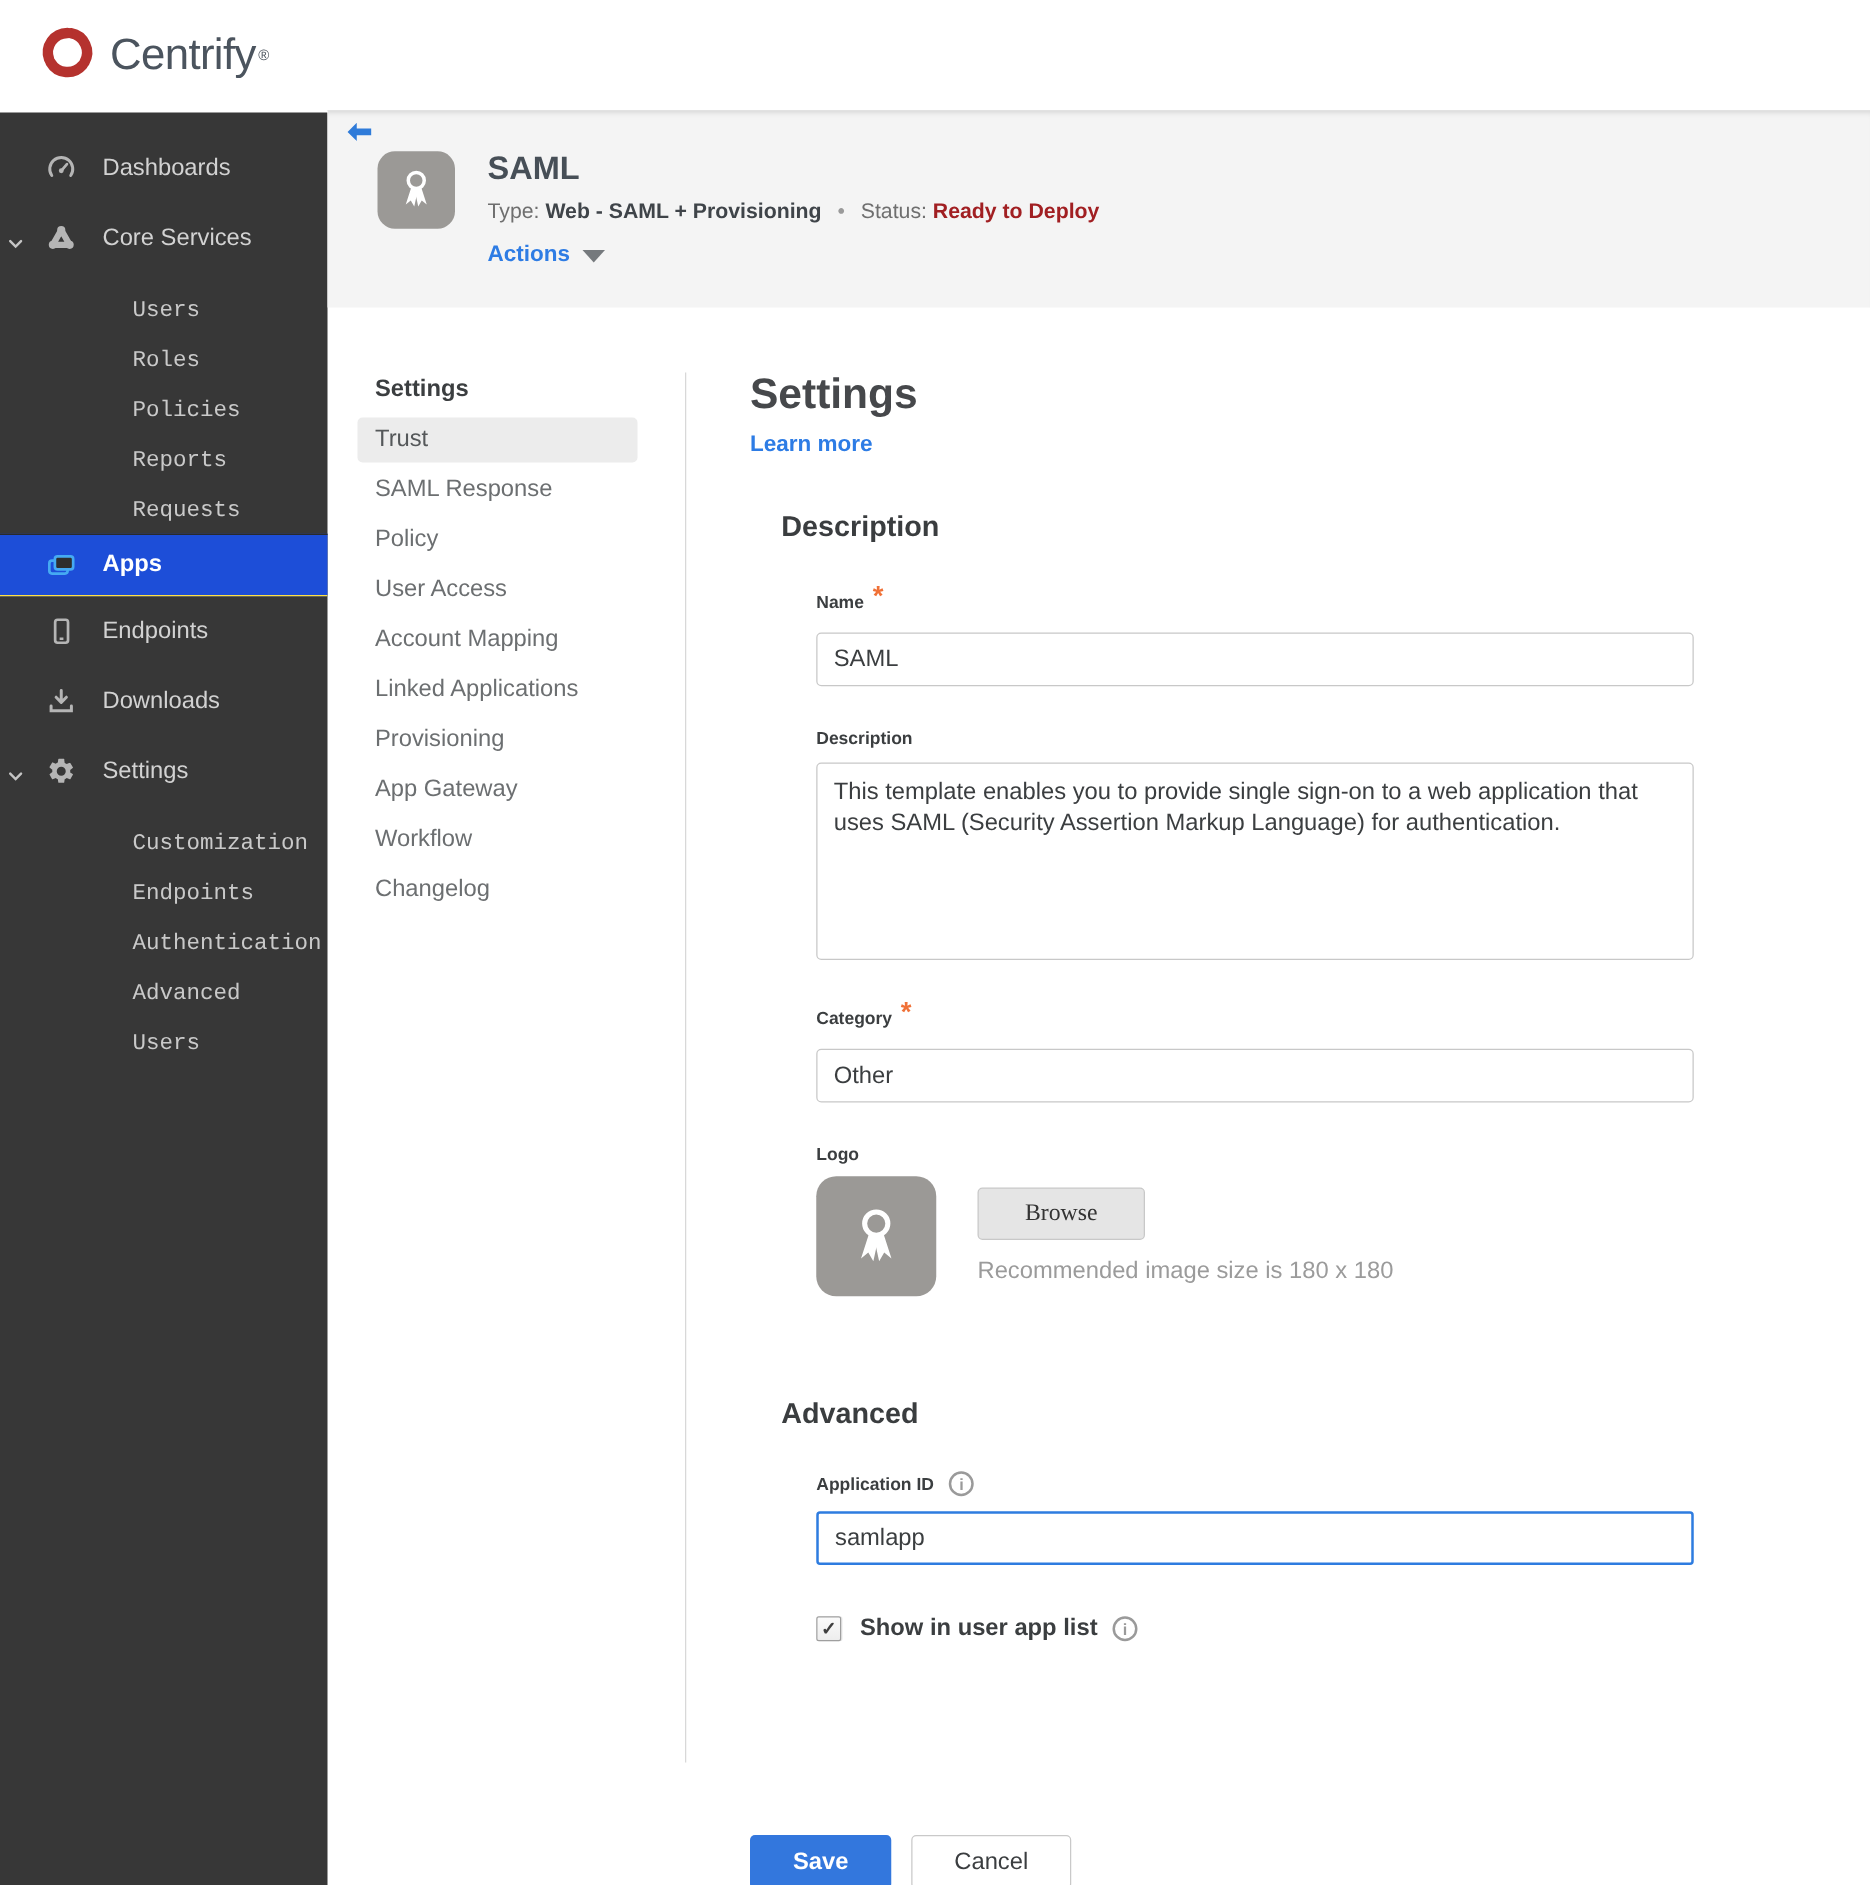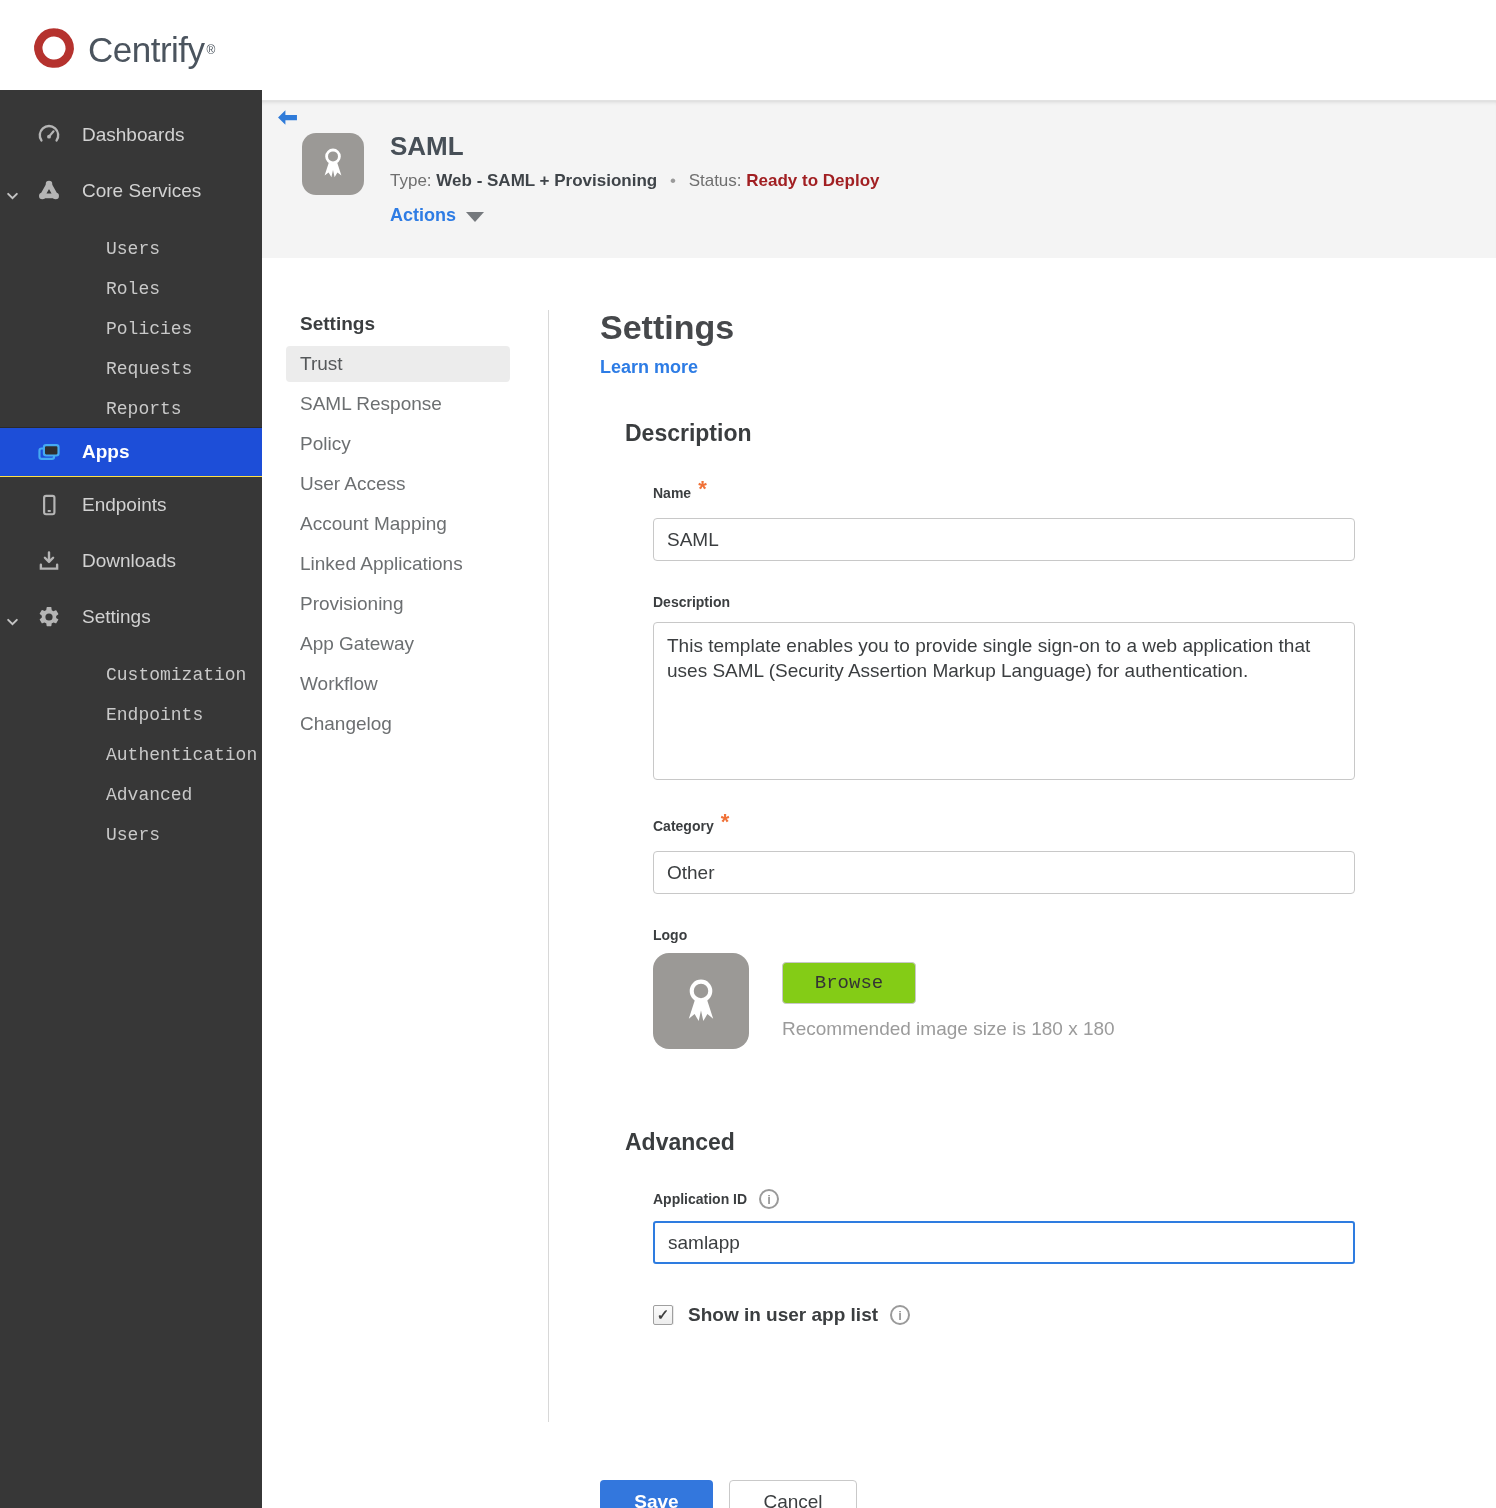--- a/index.html
+++ b/index.html
@@ -8,21 +8,21 @@
     width: 1496px; height: 1508px;
     font-family: "Liberation Sans", sans-serif;
     background: #ffffff;
     position: relative;
     overflow: hidden;
     color: #3b3e40;
   }
 
   
   .topbar {
-    height: 100px; background: #ffffff;
+    height: 88px; background: #ffffff;
     display: flex; align-items: center;
     padding-left: 30px;
   }
   .brand { display: flex; align-items: center; }
   .brand-mark { margin-right: 10px; }
   .brand-name {
     font-size: 35px; font-weight: 500; color: #4b545e; letter-spacing: -0.5px;
   }
   .brand-reg { font-size: 12px; color: #4b545e; vertical-align: 18px; margin-left: 2px; }
 
@@ -122,22 +122,22 @@
   .txt-input.focused { border: 2px solid #2e7ce0; border-radius: 3px; }
 
   .logo-row { display: flex; margin-top: 10px; }
   .logo-tile {
     width: 96px; height: 96px; border-radius: 16px; background: #9b9996;
     display: flex; align-items: center; justify-content: center; flex: none;
   }
   .logo-right { margin-left: 33px; }
   .browse-btn {
     width: 134px; height: 42px; margin-top: 9px;
-    background: #84cc16; border: 1px solid #c8c8c8; border-radius: 4px;
-    font-size: 19px; color: #343434; font-family: Liberation Mono, monospace;
+    background: #e5e5e5; border: 1px solid #c8c8c8; border-radius: 4px;
+    font-size: 19px; color: #343434; font-family: Liberation Serif, serif;
     cursor: pointer;
   }
   .logo-hint { margin-top: 14px; font-size: 19px; color: #9b9b9b; }
 
   .info-icon {
     width: 20px; height: 20px; border: 2px solid #9a9a9a; border-radius: 50%;
     color: #9a9a9a; font-size: 13px; font-weight: bold;
     display: inline-flex; align-items: center; justify-content: center;
     margin-left: 12px; flex: none;
   }
@@ -216,24 +216,24 @@
   <div class="side-child">
     <span>Users</span>
   </div>
   <div class="side-child">
     <span>Roles</span>
   </div>
   <div class="side-child">
     <span>Policies</span>
   </div>
   <div class="side-child">
+    <span>Reports</span>
+  </div>
+  <div class="side-child">
     <span>Requests</span>
-  </div>
-  <div class="side-child">
-    <span>Reports</span>
   </div>
 
   <div class="side-item active">
     <span class="icon">
       <svg width="26" height="26" viewBox="0 0 24 24">
         <rect x="3.2" y="8.8" width="13.5" height="9.5" rx="2" fill="none" stroke="#45aaf2" stroke-width="2"></rect>
         <rect x="7.3" y="5.7" width="13.5" height="9.5" rx="2" fill="#2e2e2e" stroke="#45aaf2" stroke-width="2"></rect>
       </svg>
     </span>
     <span class="lbl">Apps</span>

